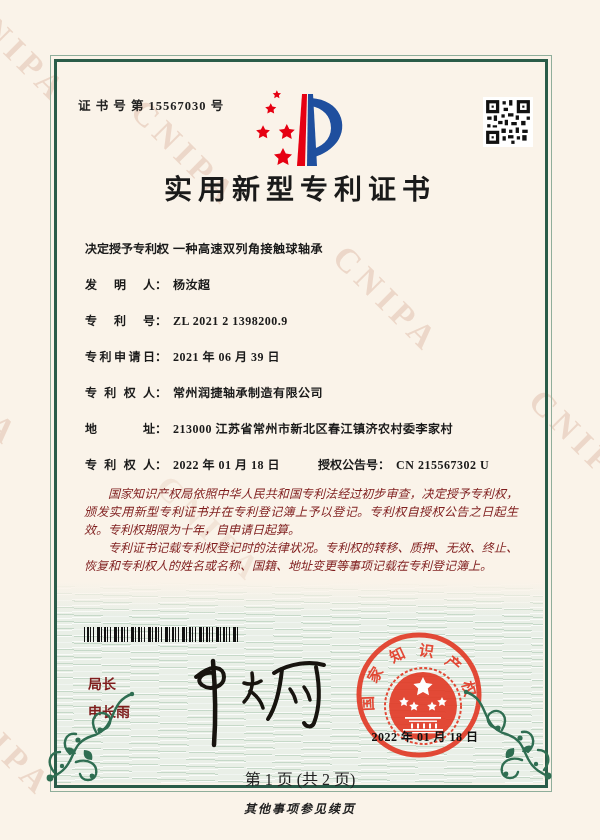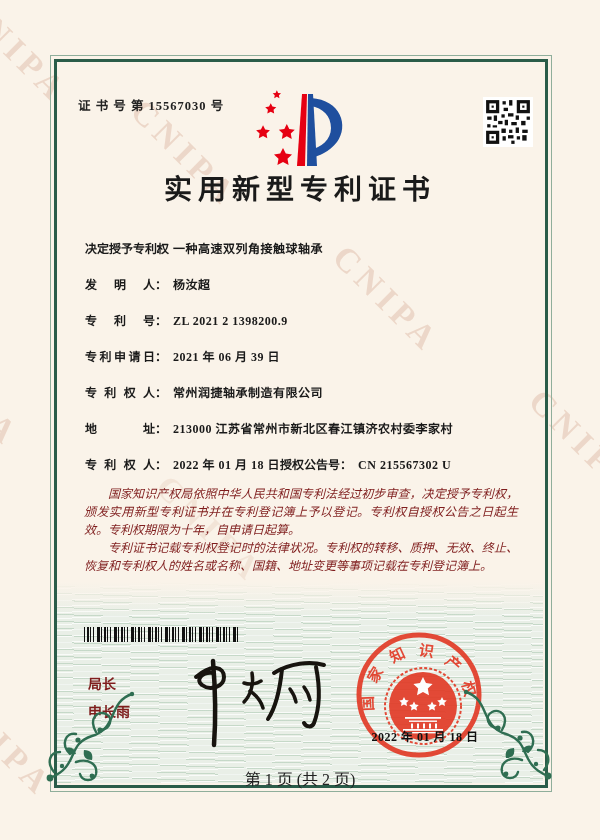--- a/index.html
+++ b/index.html
@@ -43,21 +43,21 @@
 
   .title{position:absolute;left:0;top:167px;width:100%;text-align:center;
     font-size:28px;font-weight:700;letter-spacing:6px;color:var(--ink);}
 
   
   .fields{position:absolute;left:85px;top:240px;width:440px;font-size:12px;font-weight:600;color:var(--ink);}
   .field-row{height:18px;line-height:18px;margin-bottom:18px;white-space:nowrap;}
   .lbl{display:inline-block;width:70px;text-align:justify;text-align-last:justify;-moz-text-align-last:justify;}
   .colon{display:inline-block;margin-right:6px;}
   .val{letter-spacing:.5px;}
-  .pair2{}
+  .pair2{margin-left:38px;}
 
   
   .body-text{position:absolute;left:84px;top:485px;width:434px;font-size:12px;line-height:18px;
     color:#7f1d1d;font-style:italic;text-align:justify;}
   .body-text p{margin:0;text-indent:2em;}
 
   .barcode{position:absolute;left:84px;top:627px;width:156px;height:15px;
     background:repeating-linear-gradient(90deg,
       #111 0 1px, transparent 1px 3px,
       #111 3px 5px, transparent 5px 6px,
@@ -271,14 +271,15 @@
         <circle cx="64" cy="42" r="2.6"></circle>
       <circle cx="26" cy="78" r="2.2"></circle>
         <circle cx="56" cy="88" r="2.4"></circle>
         <circle cx="96" cy="6" r="2.2"></circle>
       <path d="M30 60 q8 -2 10 6 q-9 2 -10 -6 Z"></path>
       <path d="M48 62 q10 0 8 10 q-10 0 -8 -10 Z"></path>
     </g>
   </svg>
 
   <div class="page-info">第 1 页 (共 2 页)</div>
+  <div class="cont-note">其他事项参见续页</div>
 
 </div>
 
 </body></html>

